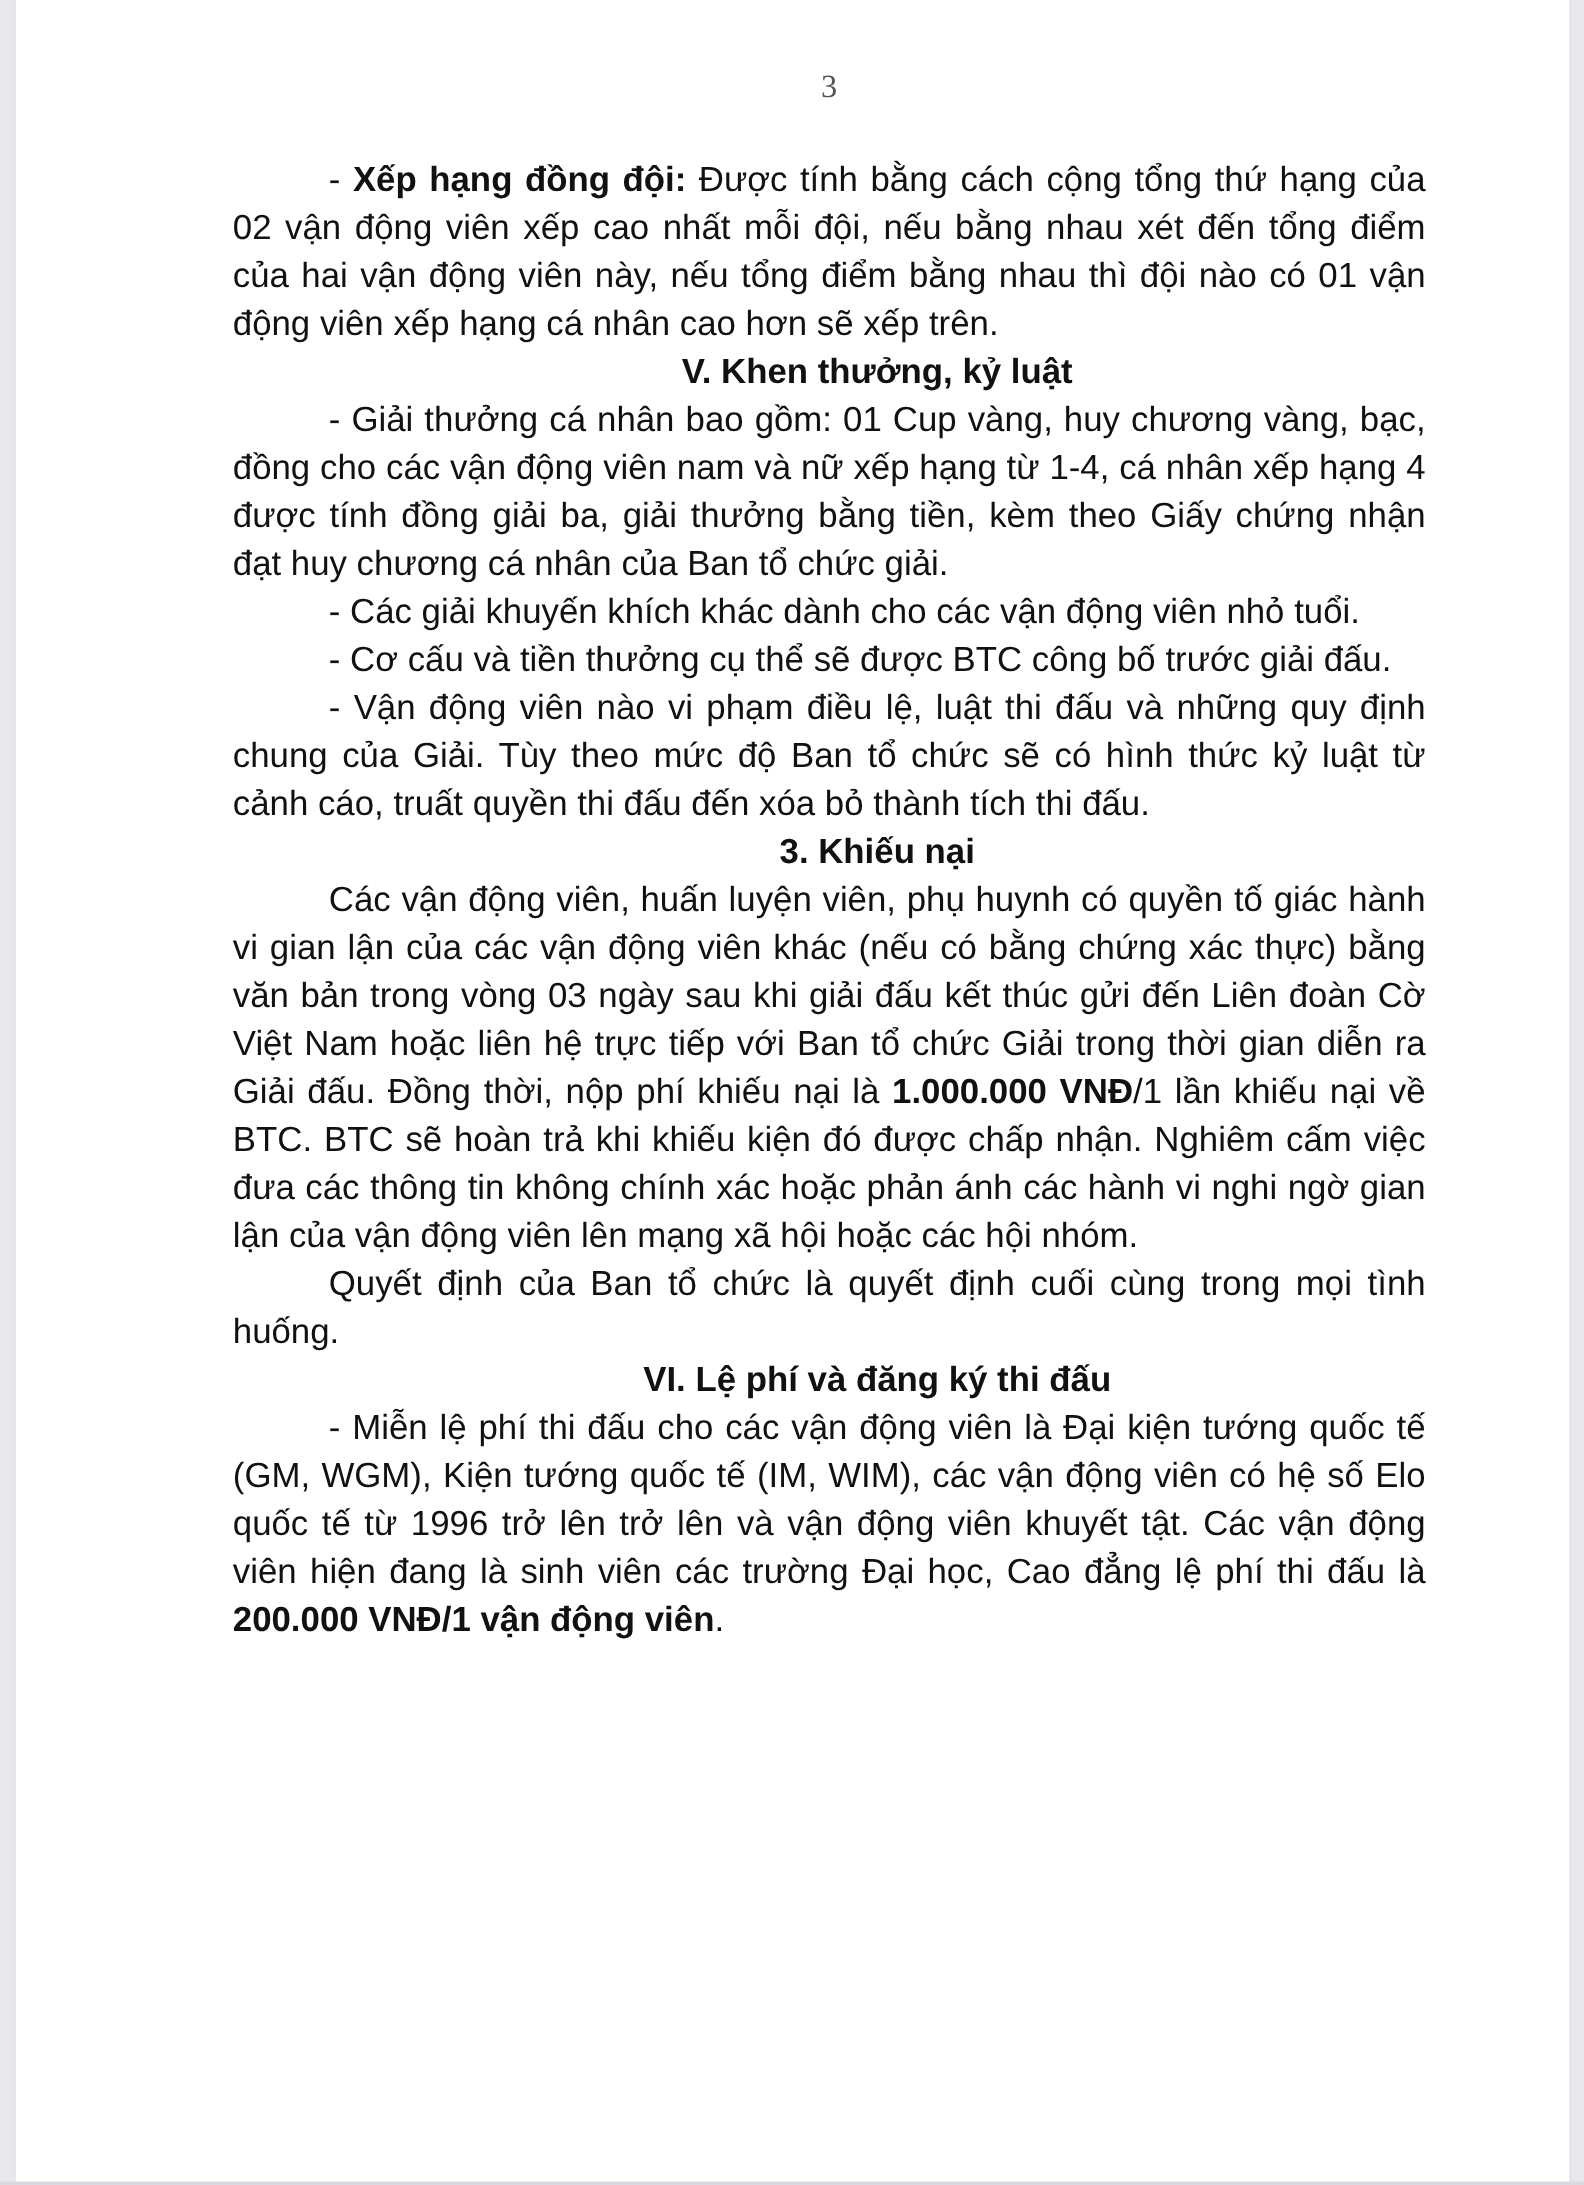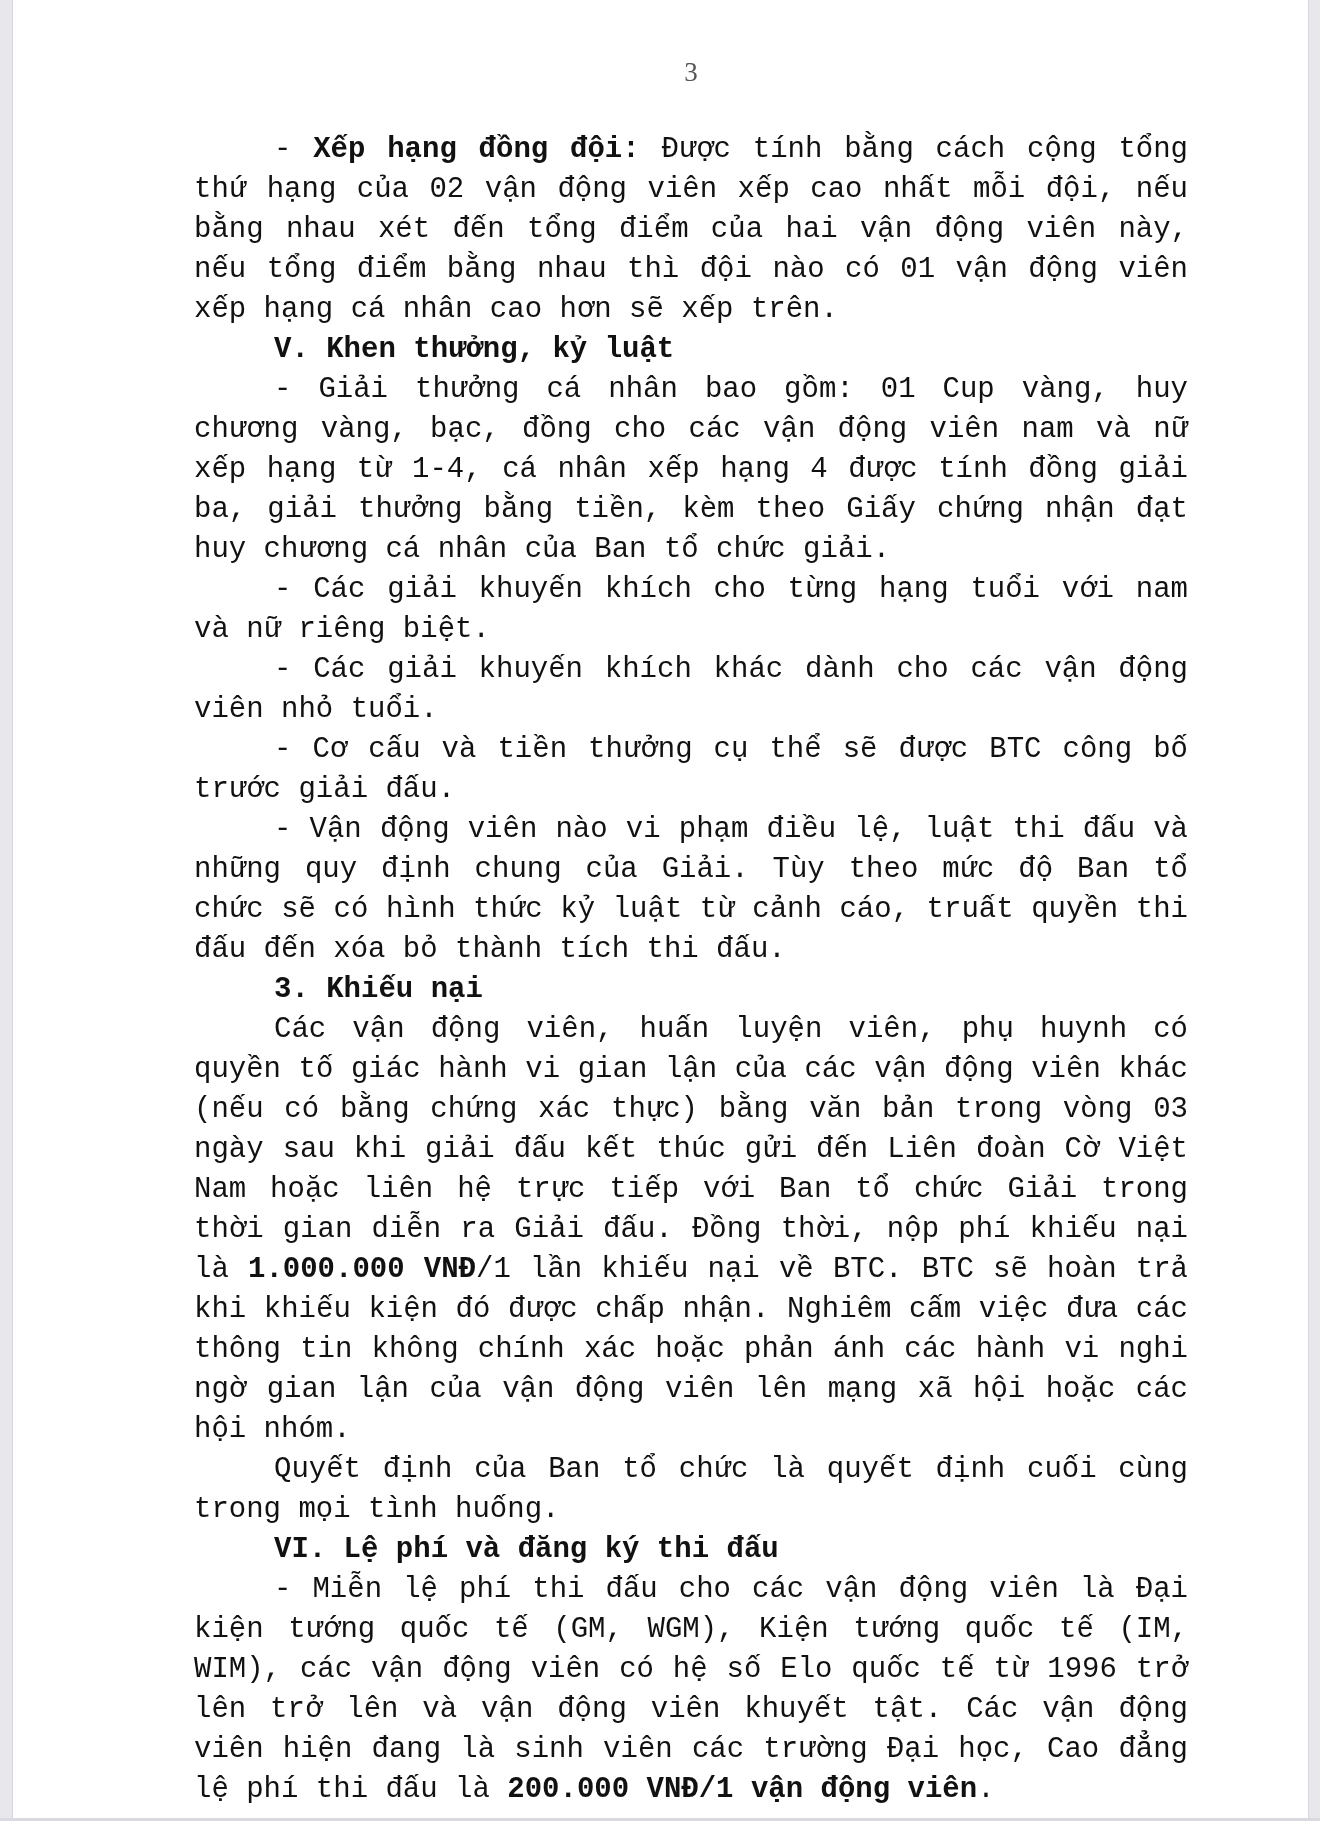--- a/index.html
+++ b/index.html
@@ -44,49 +44,48 @@
     font-family: "Liberation Serif", "DejaVu Serif", serif;
     font-size: 27px;
     line-height: 40px;
     color: #555555;
   }
   .content {
     position: absolute;
     left: 181px;   
     top: 130px;
     width: 994px;
-    font-family: Liberation Mono, monospace;
+    font-family: Liberation Sans, sans-serif;
     font-size: 29px;
     line-height: 40px;
     color: #111111;
     text-align: justify;
   }
   .para {
     margin: 0;
     text-indent: 80px;
   }
   .heading {
     font-weight: bold;
-    text-align: left;
+    text-align: center;
   }
   .b {
     font-weight: bold;
   }
 </style>
 </head>
 <body>
 
 <div class="viewer">
   <div class="page">
     <div class="pageno">3</div>
     <div class="content">
         <p class="para"><span>- </span><span class="b">Xếp hạng đồng đội:</span><span> Được tính bằng cách cộng tổng thứ hạng của 02 vận động viên xếp cao nhất mỗi đội, nếu bằng nhau xét đến tổng điểm của hai vận động viên này, nếu tổng điểm bằng nhau thì đội nào có 01 vận động viên xếp hạng cá nhân cao hơn sẽ xếp trên.</span></p>
         <p class="para heading"><span class="b">V. Khen thưởng, kỷ luật</span></p>
         <p class="para"><span>- Giải thưởng cá nhân bao gồm: 01 Cup vàng, huy chương vàng, bạc, đồng cho các vận động viên nam và nữ xếp hạng từ 1-4, cá nhân xếp hạng 4 được tính đồng giải ba, giải thưởng bằng tiền, kèm theo Giấy chứng nhận đạt huy chương cá nhân của Ban tổ chức giải.</span></p>
-        <p class="para"><span>- Các giải khuyến khích cho từng hạng tuổi với nam và nữ riêng biệt.</span></p>
         <p class="para"><span>- Các giải khuyến khích khác dành cho các vận động viên nhỏ tuổi.</span></p>
         <p class="para"><span>- Cơ cấu và tiền thưởng cụ thể sẽ được BTC công bố trước giải đấu.</span></p>
         <p class="para"><span>- Vận động viên nào vi phạm điều lệ, luật thi đấu và những quy định chung của Giải. Tùy theo mức độ Ban tổ chức sẽ có hình thức kỷ luật từ cảnh cáo, truất quyền thi đấu đến xóa bỏ thành tích thi đấu.</span></p>
         <p class="para heading"><span class="b">3. Khiếu nại</span></p>
         <p class="para"><span>Các vận động viên, huấn luyện viên, phụ huynh có quyền tố giác hành vi gian lận của các vận động viên khác (nếu có bằng chứng xác thực) bằng văn bản trong vòng 03 ngày sau khi giải đấu kết thúc gửi đến Liên đoàn Cờ Việt Nam hoặc liên hệ trực tiếp với Ban tổ chức Giải trong thời gian diễn ra Giải đấu. Đồng thời, nộp phí khiếu nại là </span><span class="b">1.000.000 VNĐ</span><span>/1 lần khiếu nại về BTC. BTC sẽ hoàn trả khi khiếu kiện đó được chấp nhận. Nghiêm cấm việc đưa các thông tin không chính xác hoặc phản ánh các hành vi nghi ngờ gian lận của vận động viên lên mạng xã hội hoặc các hội nhóm.</span></p>
         <p class="para"><span>Quyết định của Ban tổ chức là quyết định cuối cùng trong mọi tình huống.</span></p>
         <p class="para heading"><span class="b">VI. Lệ phí và đăng ký thi đấu</span></p>
         <p class="para"><span>- Miễn lệ phí thi đấu cho các vận động viên là Đại kiện tướng quốc tế (GM, WGM), Kiện tướng quốc tế (IM, WIM), các vận động viên có hệ số Elo quốc tế từ 1996 trở lên trở lên và vận động viên khuyết tật. Các vận động viên hiện đang là sinh viên các trường Đại học, Cao đẳng lệ phí thi đấu là </span><span class="b">200.000 VNĐ/1 vận động viên</span><span>.</span></p>
       </div>
   </div>

